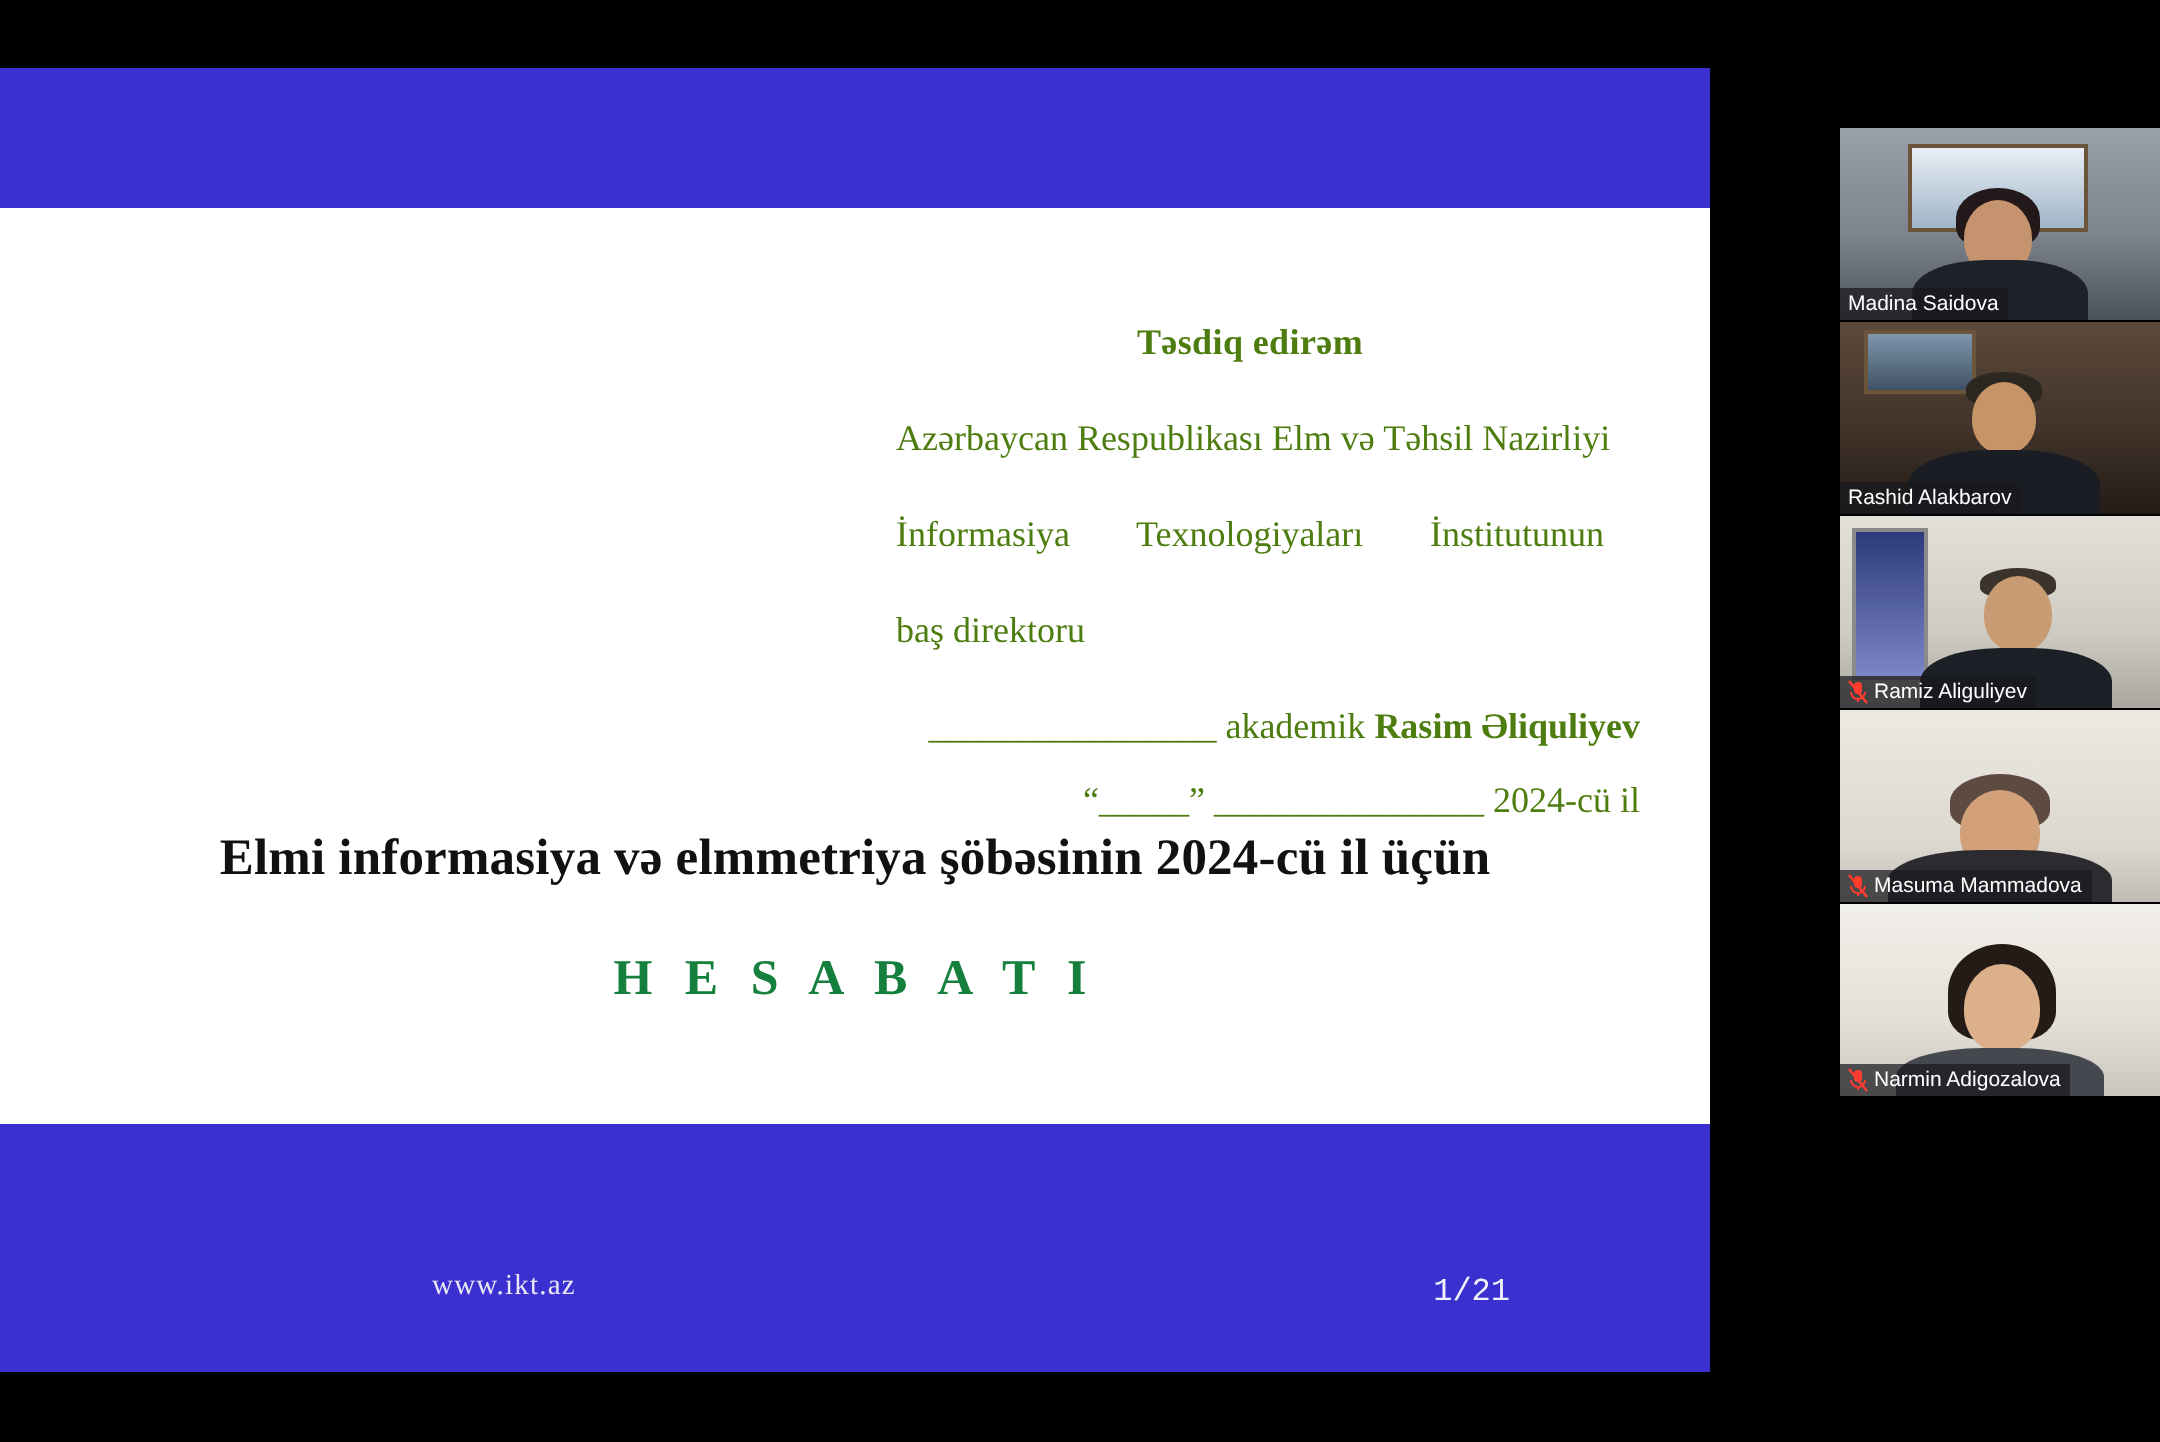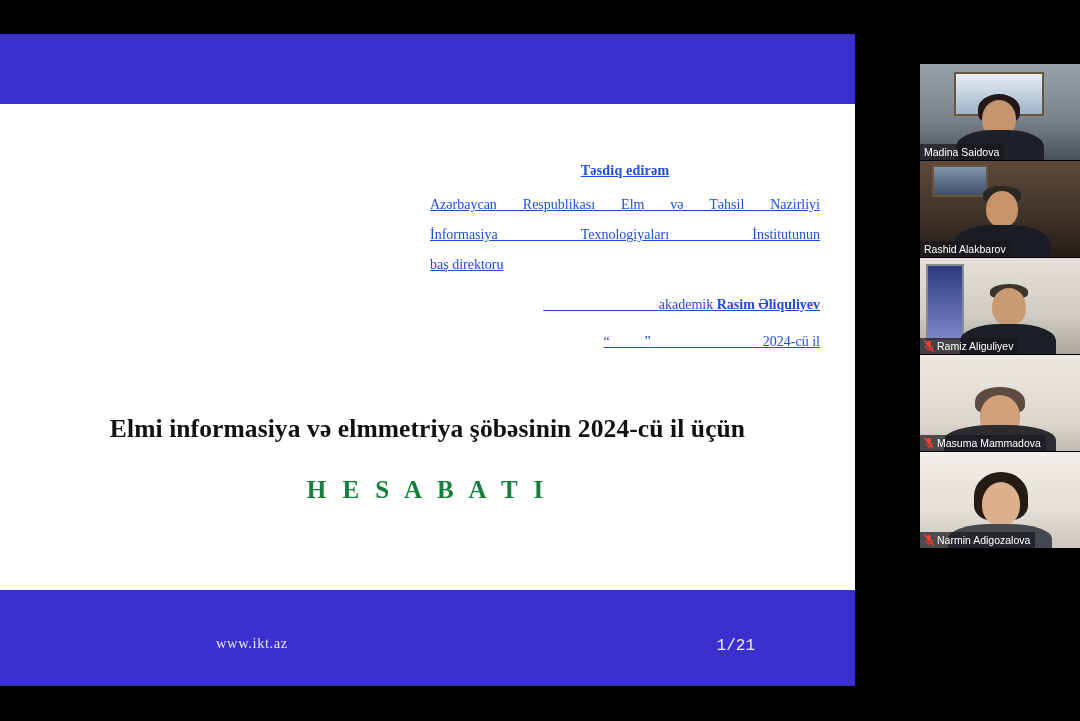--- a/index.html
+++ b/index.html
@@ -44,53 +44,52 @@
     top: 0;
     width: 855px;
     height: 70px;
     background: #3a30cf;
   }
   .slide-bottombar {
     position: absolute;
     left: 0;
     bottom: 0;
     width: 855px;
-    height: 96px;
+    height: 124px;
     background: #3a30cf;
   }
   .slide-body {
     position: absolute;
     left: 0;
     top: 70px;
     width: 855px;
     height: 486px;
     background: #ffffff;
   }
 
   .approval {
     position: absolute;
     left: 430px;
     top: 52px;
     width: 390px;
     font-family: "Liberation Serif", serif;
-    color: #1d4ed8;
-    font-size: 14px;
+    color: #4d7c0f;
+    font-size: 18px;
     line-height: 30px;
-    text-decoration: underline;
   }
   .approval .ttl {
     text-align: center;
     font-weight: bold;
     margin: 0 0 4px 0;
     letter-spacing: .2px;
   }
   .approval .ln {
     text-align: justify;
     text-align-last: justify;
-    margin: 0;
+    margin: 18px;
     white-space: nowrap;
   }
   .approval .ln.nojust {
     text-align: left;
     text-align-last: left;
   }
   .approval .sig {
     text-align: right;
     margin: 10px 0 0 0;
     white-space: nowrap;

